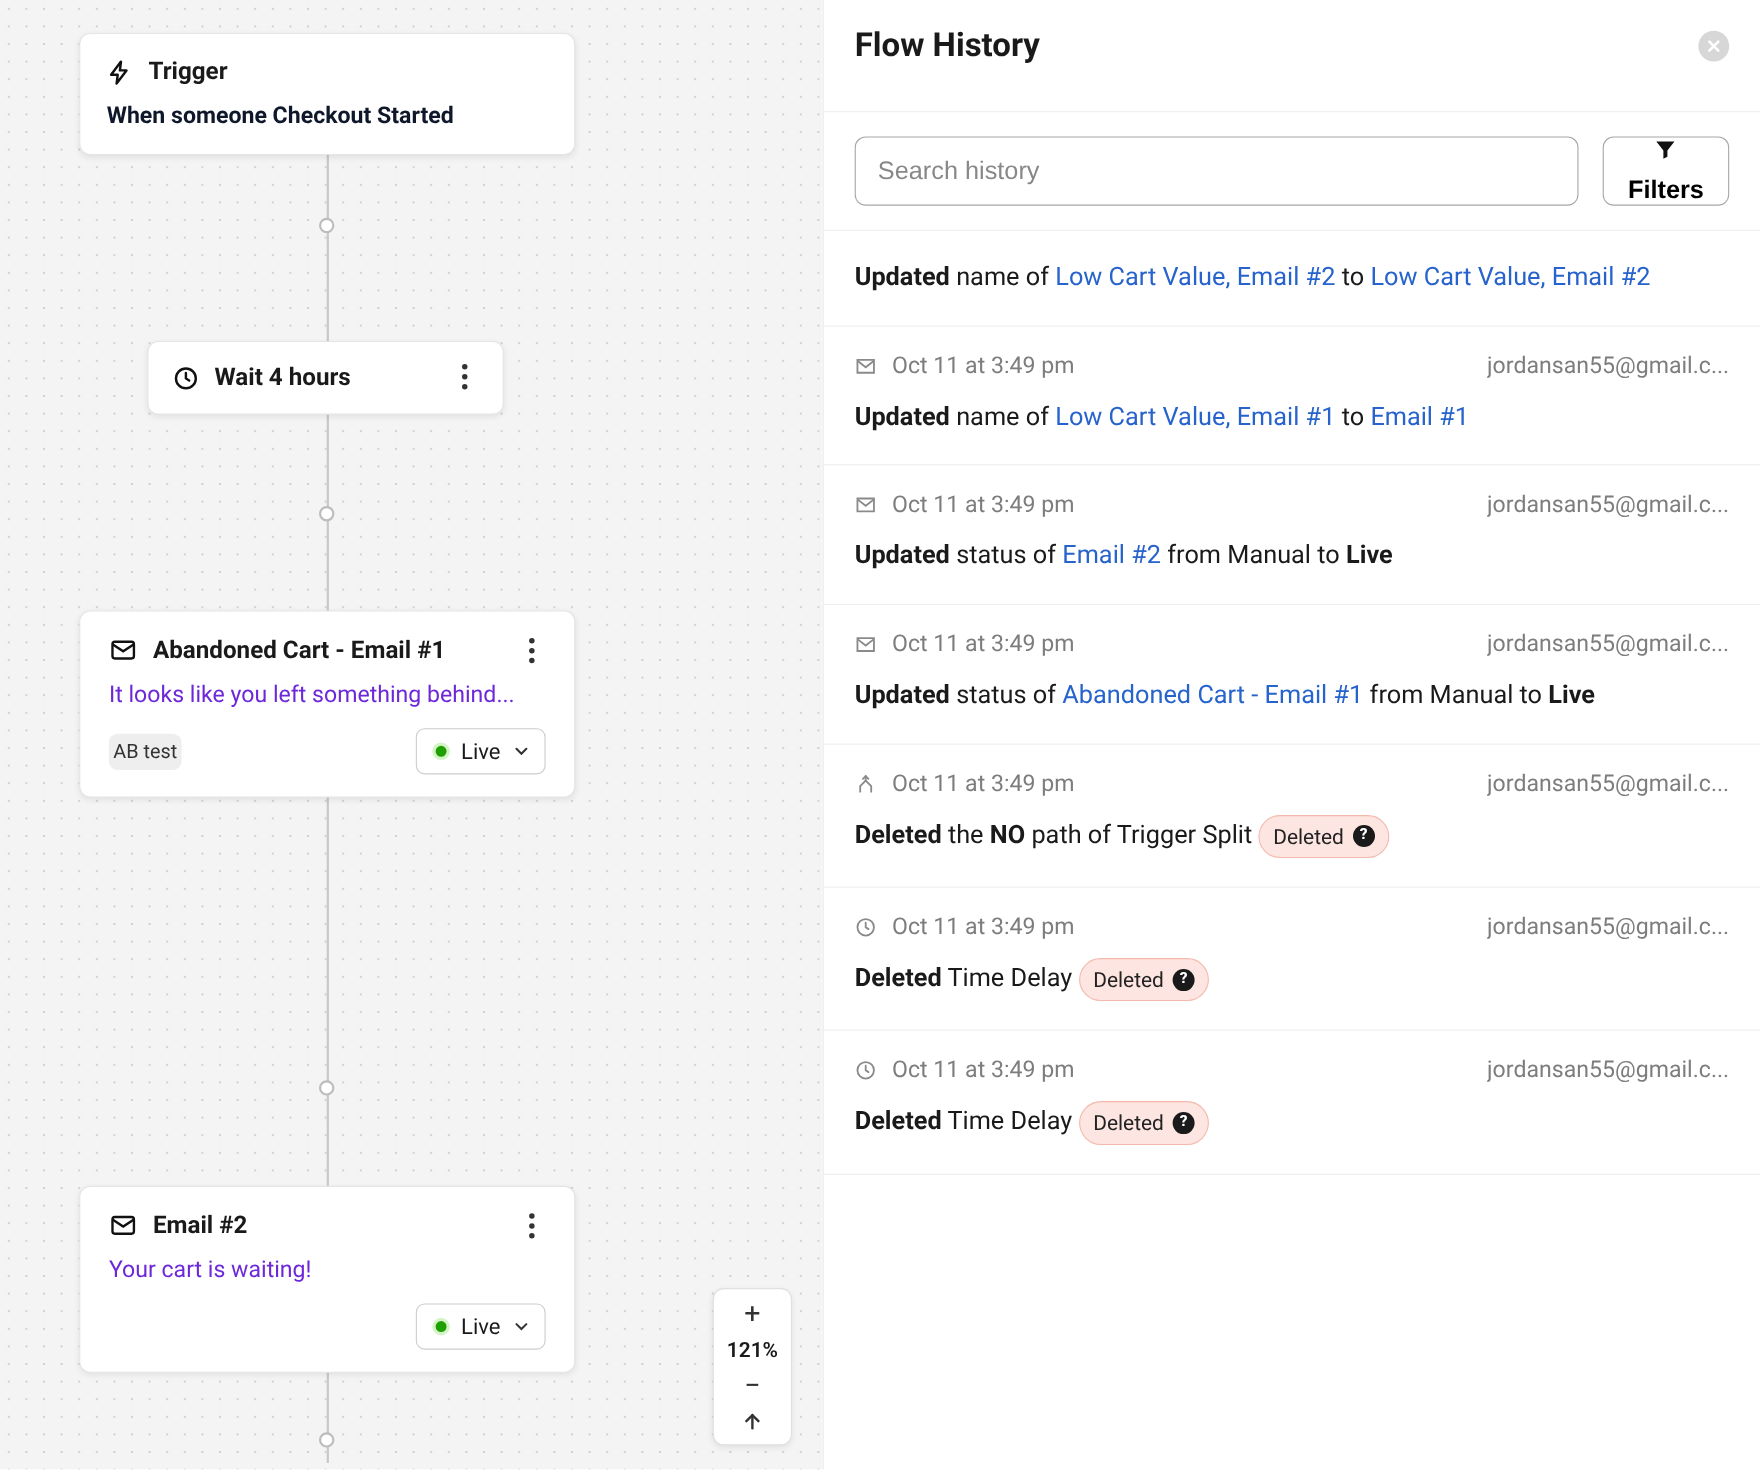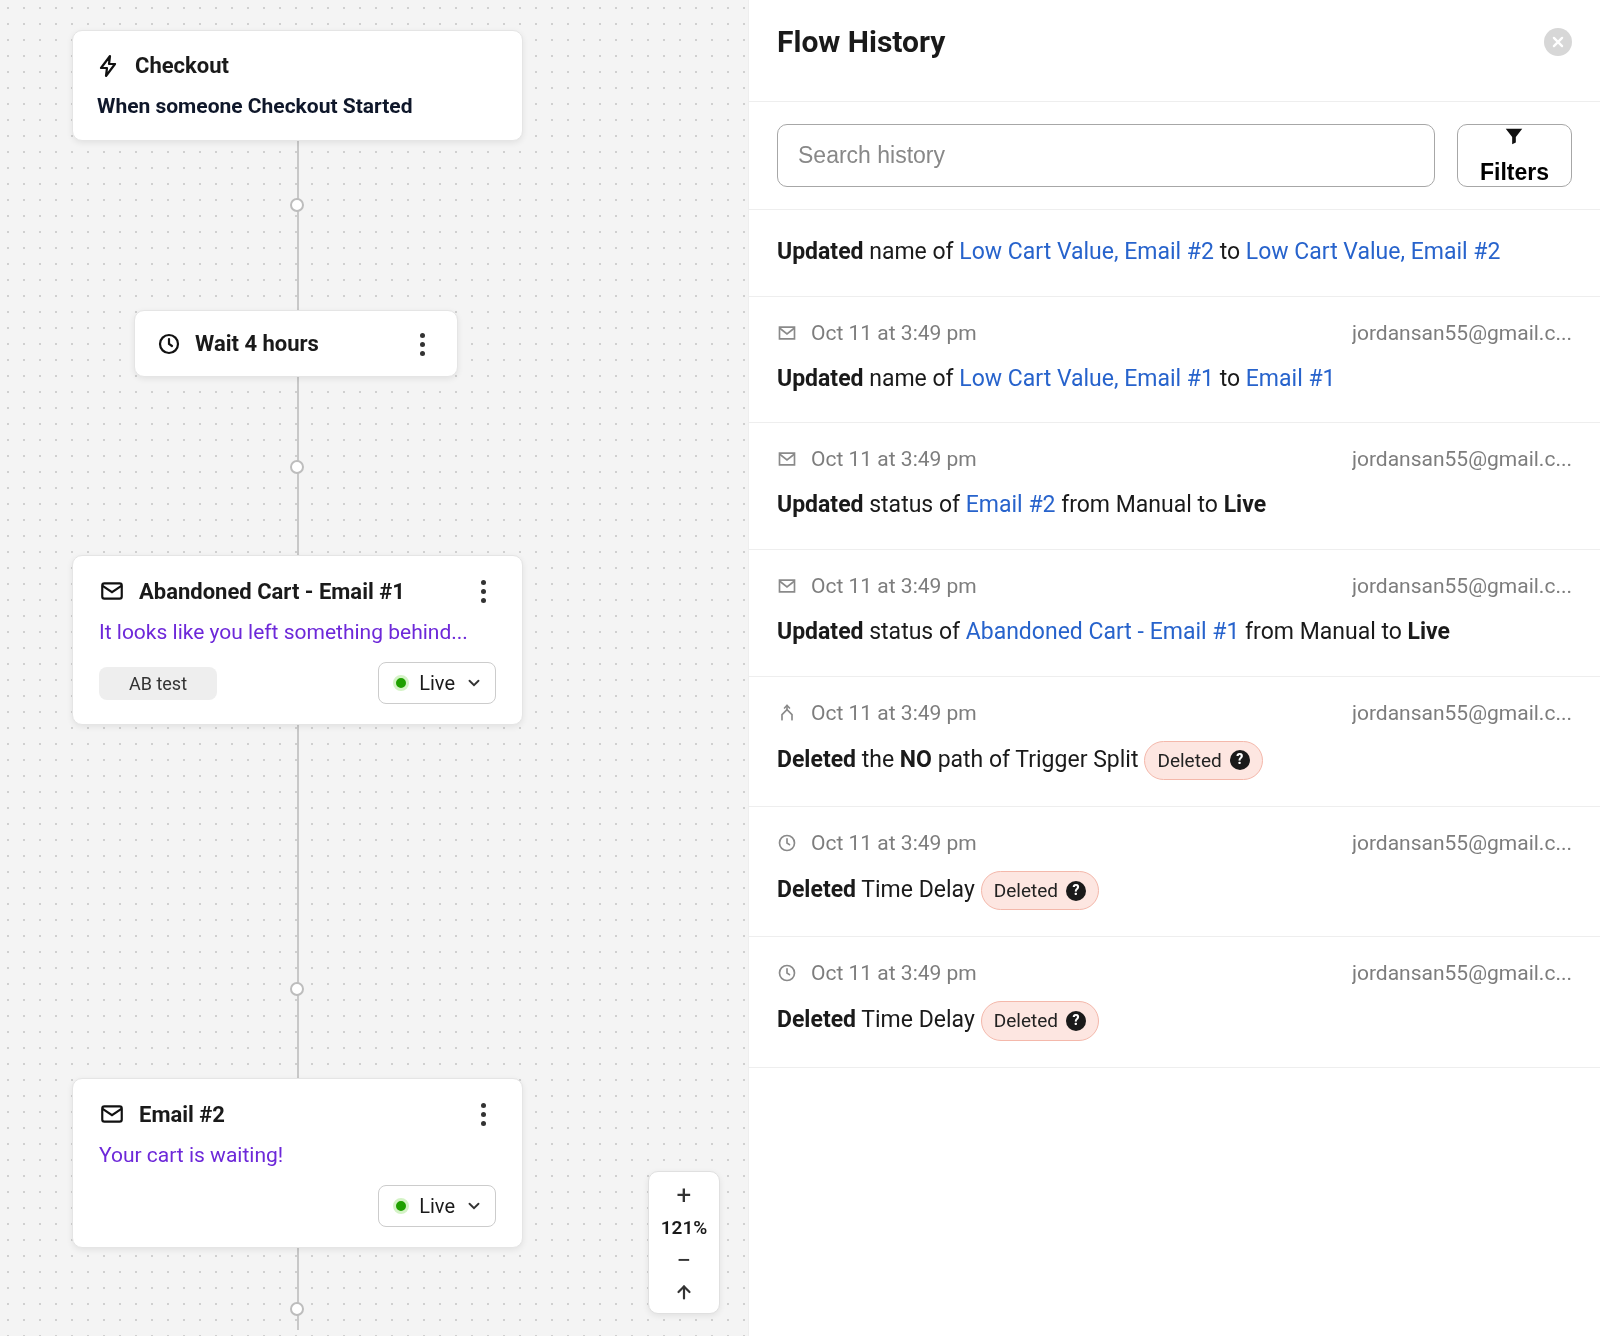--- a/index.html
+++ b/index.html
@@ -30,28 +30,28 @@
   }
   .card {
     position: absolute;
     background: #fff;
     border: 1px solid #e5e5e5;
     border-radius: 10px;
     box-shadow: 0 2px 6px rgba(0,0,0,0.08);
     z-index: 2;
   }
   .trigger-card { left: 72px; top: 30px; width: 451px; padding: 22px 24px; }
-  .wait-card { left: 134px; width: 324px; padding: 20px 22px; display:flex; align-items:flex-end; justify-content:space-between;}
+  .wait-card { left: 134px; width: 324px; padding: 20px 22px; display:flex; align-items:flex-start; justify-content:space-between;}
   .email-card { left: 72px; width: 451px; padding: 22px 26px 20px;}
   .card-head { display:flex; align-items:center; gap:14px; font-weight:700; font-size:22px;}
   .card-head .spacer { flex:1; }
   .trigger-sub { margin-top:16px; font-size:21px; color:#0f172a;font-weight:bold; }
   .email-sub { margin-top:16px; font-size:21px; color:#6d28d9; }
   .email-footer { margin-top:18px; display:flex; align-items:center; justify-content:space-between;}
-  .ab-pill { background:#eee; color:#333; font-size:18px; padding:6px 30px; border-radius:8px; }
+  .ab-pill { background:#eee; color:#333; font-size:18px; padding:6px 4px; border-radius:8px; }
   .status-dd { display:flex; align-items:center; gap:10px; border:1px solid #ccc; border-radius:8px; padding:8px 12px 8px 14px; font-size:20px; cursor:pointer;}
   .dot-live { width:16px; height:16px; border-radius:50%; background:#1fa000; border:3px solid #d4f3c6;}
   .more-dots { width:26px; display:flex; flex-direction:column; align-items:center; gap:4px; cursor:pointer;}
   .more-dots span { width:5px;height:5px;border-radius:50%;background:#333;}
   .wait-left { display:flex; align-items:center; gap:14px; font-weight:700; font-size:22px;}
   .connector-dot {
     position:absolute; width:14px; height:14px;
     border:2px solid #bdbdbd; background:#fff; border-radius:50%;
     left: 290px; z-index:1;
   }
@@ -116,21 +116,21 @@
   <div class="connector-dot" style="top:982px"></div>
   <div class="connector-dot" style="top:1302px"></div>
 
   <div class="card trigger-card">
     <div class="card-head">
       <span class="ico">
         <svg width="24" height="24" viewBox="0 0 24 24" fill="none" stroke="#111" stroke-width="2.2" stroke-linejoin="round" stroke-linecap="round">
             <path d="M13 2 4 14h6l-1 8 9-12h-6l1-8z"></path>
           </svg>
       </span>
-      <span>Checkout</span>
+      <span>Trigger</span>
     </div>
     <div class="trigger-sub">When someone Checkout Started</div>
   </div>
 
   <div class="card wait-card" style="top:310px">
     <div class="wait-left">
       <span class="ico">
         <svg width="24" height="24" viewBox="0 0 24 24" fill="none" stroke="#111" stroke-width="2.2">
             <circle cx="12" cy="12" r="9"></circle>
             <path d="M12 7v5l3 2" stroke-linecap="round"></path>

